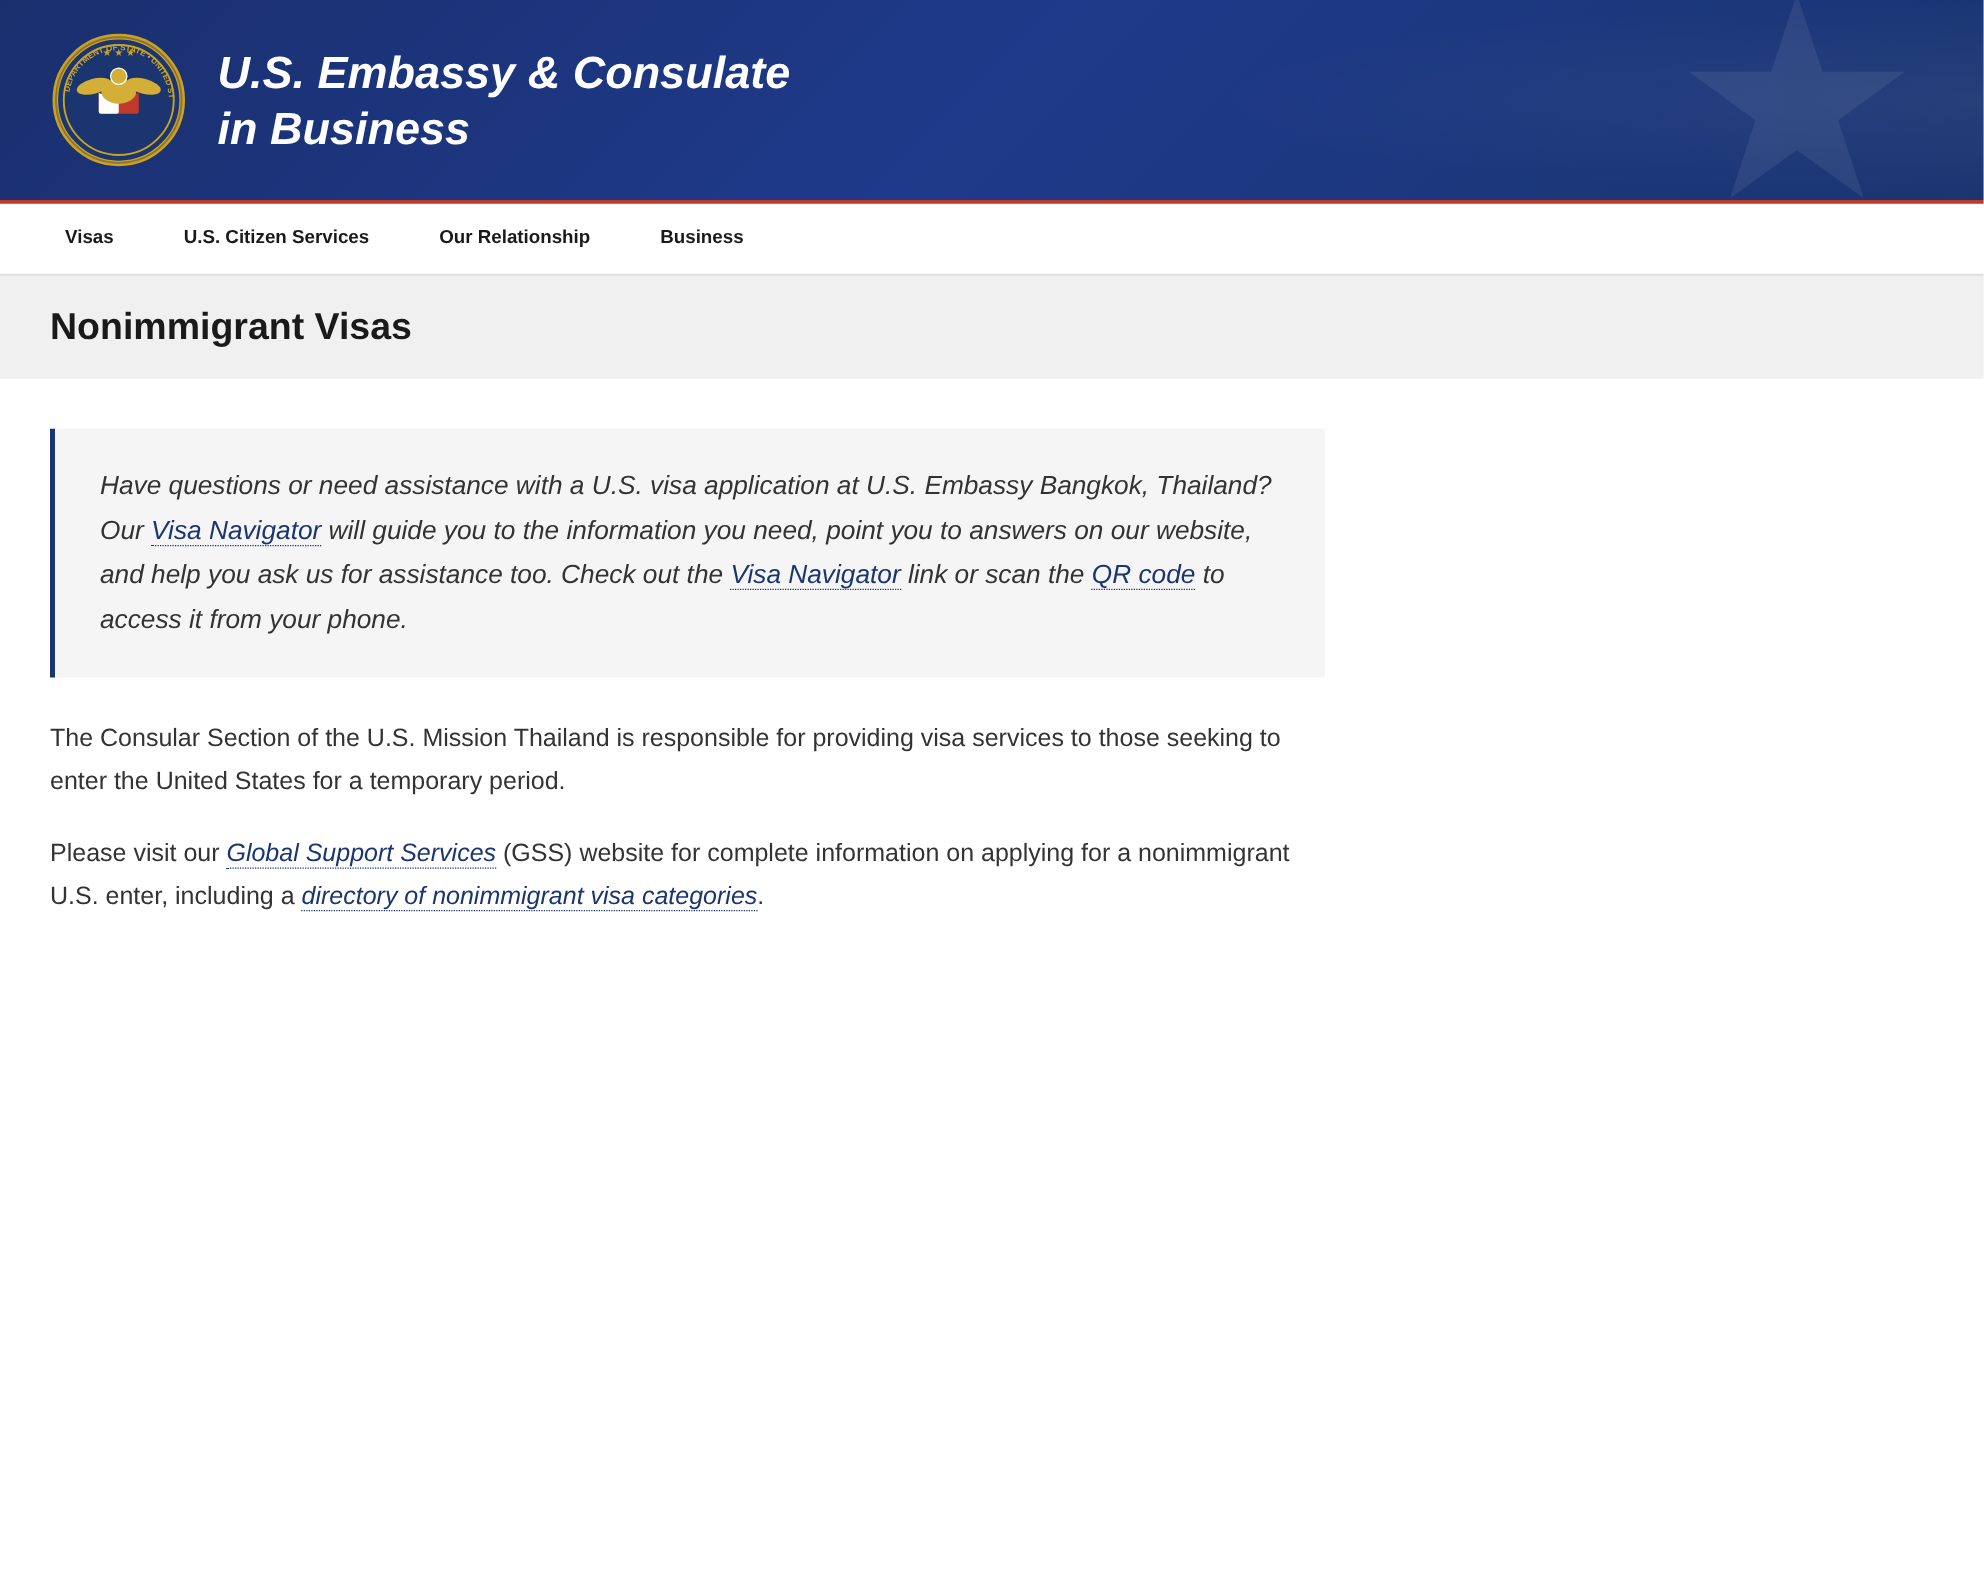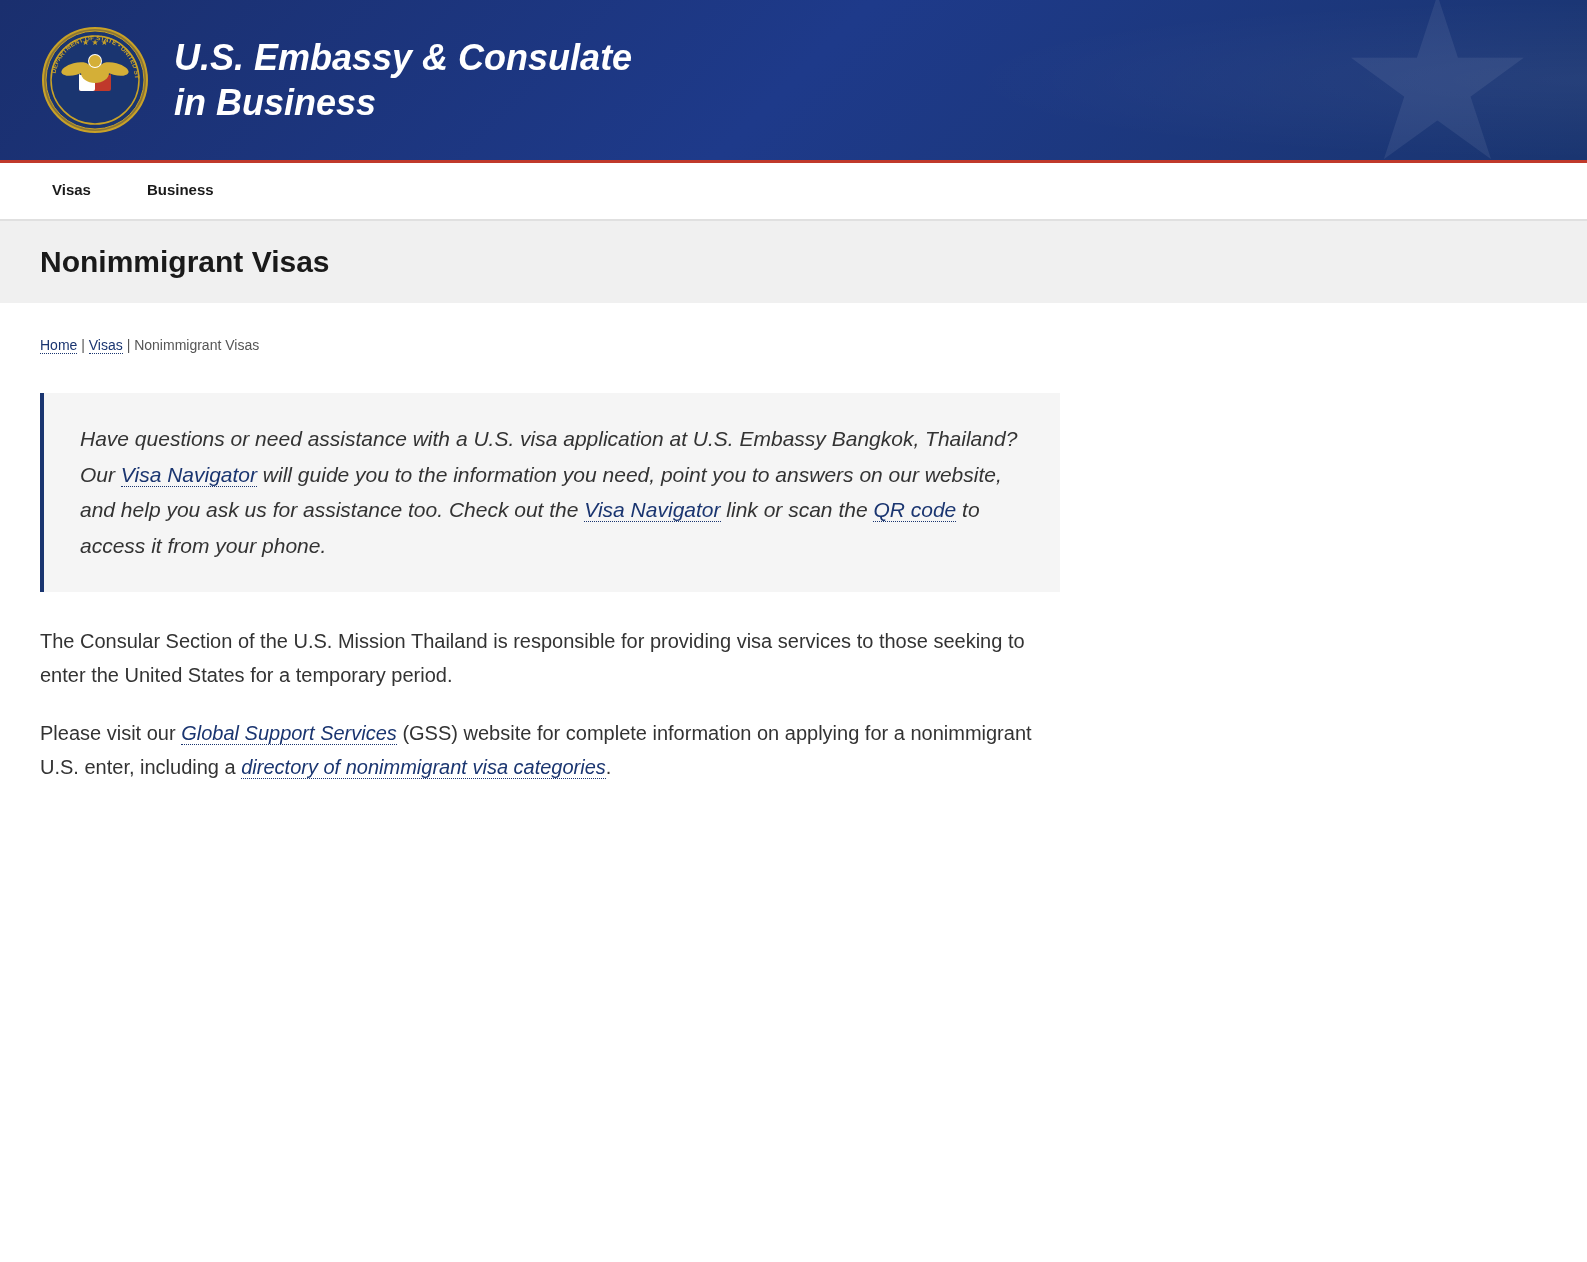--- a/index.html
+++ b/index.html
@@ -168,32 +168,31 @@
   <div class="header-text">
     <div class="header-title">
       <span>U.S. Embassy &amp; Consulate</span><br>
       <span>in Business</span>
     </div>
   </div>
 </header>
 
 <nav class="nav-bar">
   <div class="nav-item">Visas</div>
+  <div class="nav-item">U.S. Citizen Services</div>
+  <div class="nav-item">Our Relationship</div>
   <div class="nav-item">Business</div>
 </nav>
 
 <section class="page-title-section">
   <h1 class="page-title">Nonimmigrant Visas</h1>
 </section>
 
 <main class="content">
 
-  <div class="breadcrumb">
-    <a href="#">Home</a><span> | </span><a href="#">Visas</a><span> | </span><span>Nonimmigrant Visas</span>
-  </div>
 
   <div class="callout-box">
     <span>Have questions or need assistance with a U.S. visa application at U.S. Embassy Bangkok, Thailand? Our </span><a href="#">Visa Navigator</a><span> will guide you to the information you need, point you to answers on our website, and help you ask us for assistance too.  Check out the </span><a href="#">Visa Navigator</a><span> link or scan the </span><a href="#">QR code</a><span> to access it from your phone.</span>
   </div>
 
   <p class="body-text">The Consular Section of the U.S. Mission Thailand is responsible for providing visa services to those seeking to enter the United States for a temporary period.</p>
 
   <p class="body-text">
     <span>Please visit our </span><a href="#">Global Support Services</a><span> (GSS) website for complete information on applying for a nonimmigrant U.S. enter, including a </span><a href="#">directory of nonimmigrant visa categories</a><span>.</span>
   </p>

